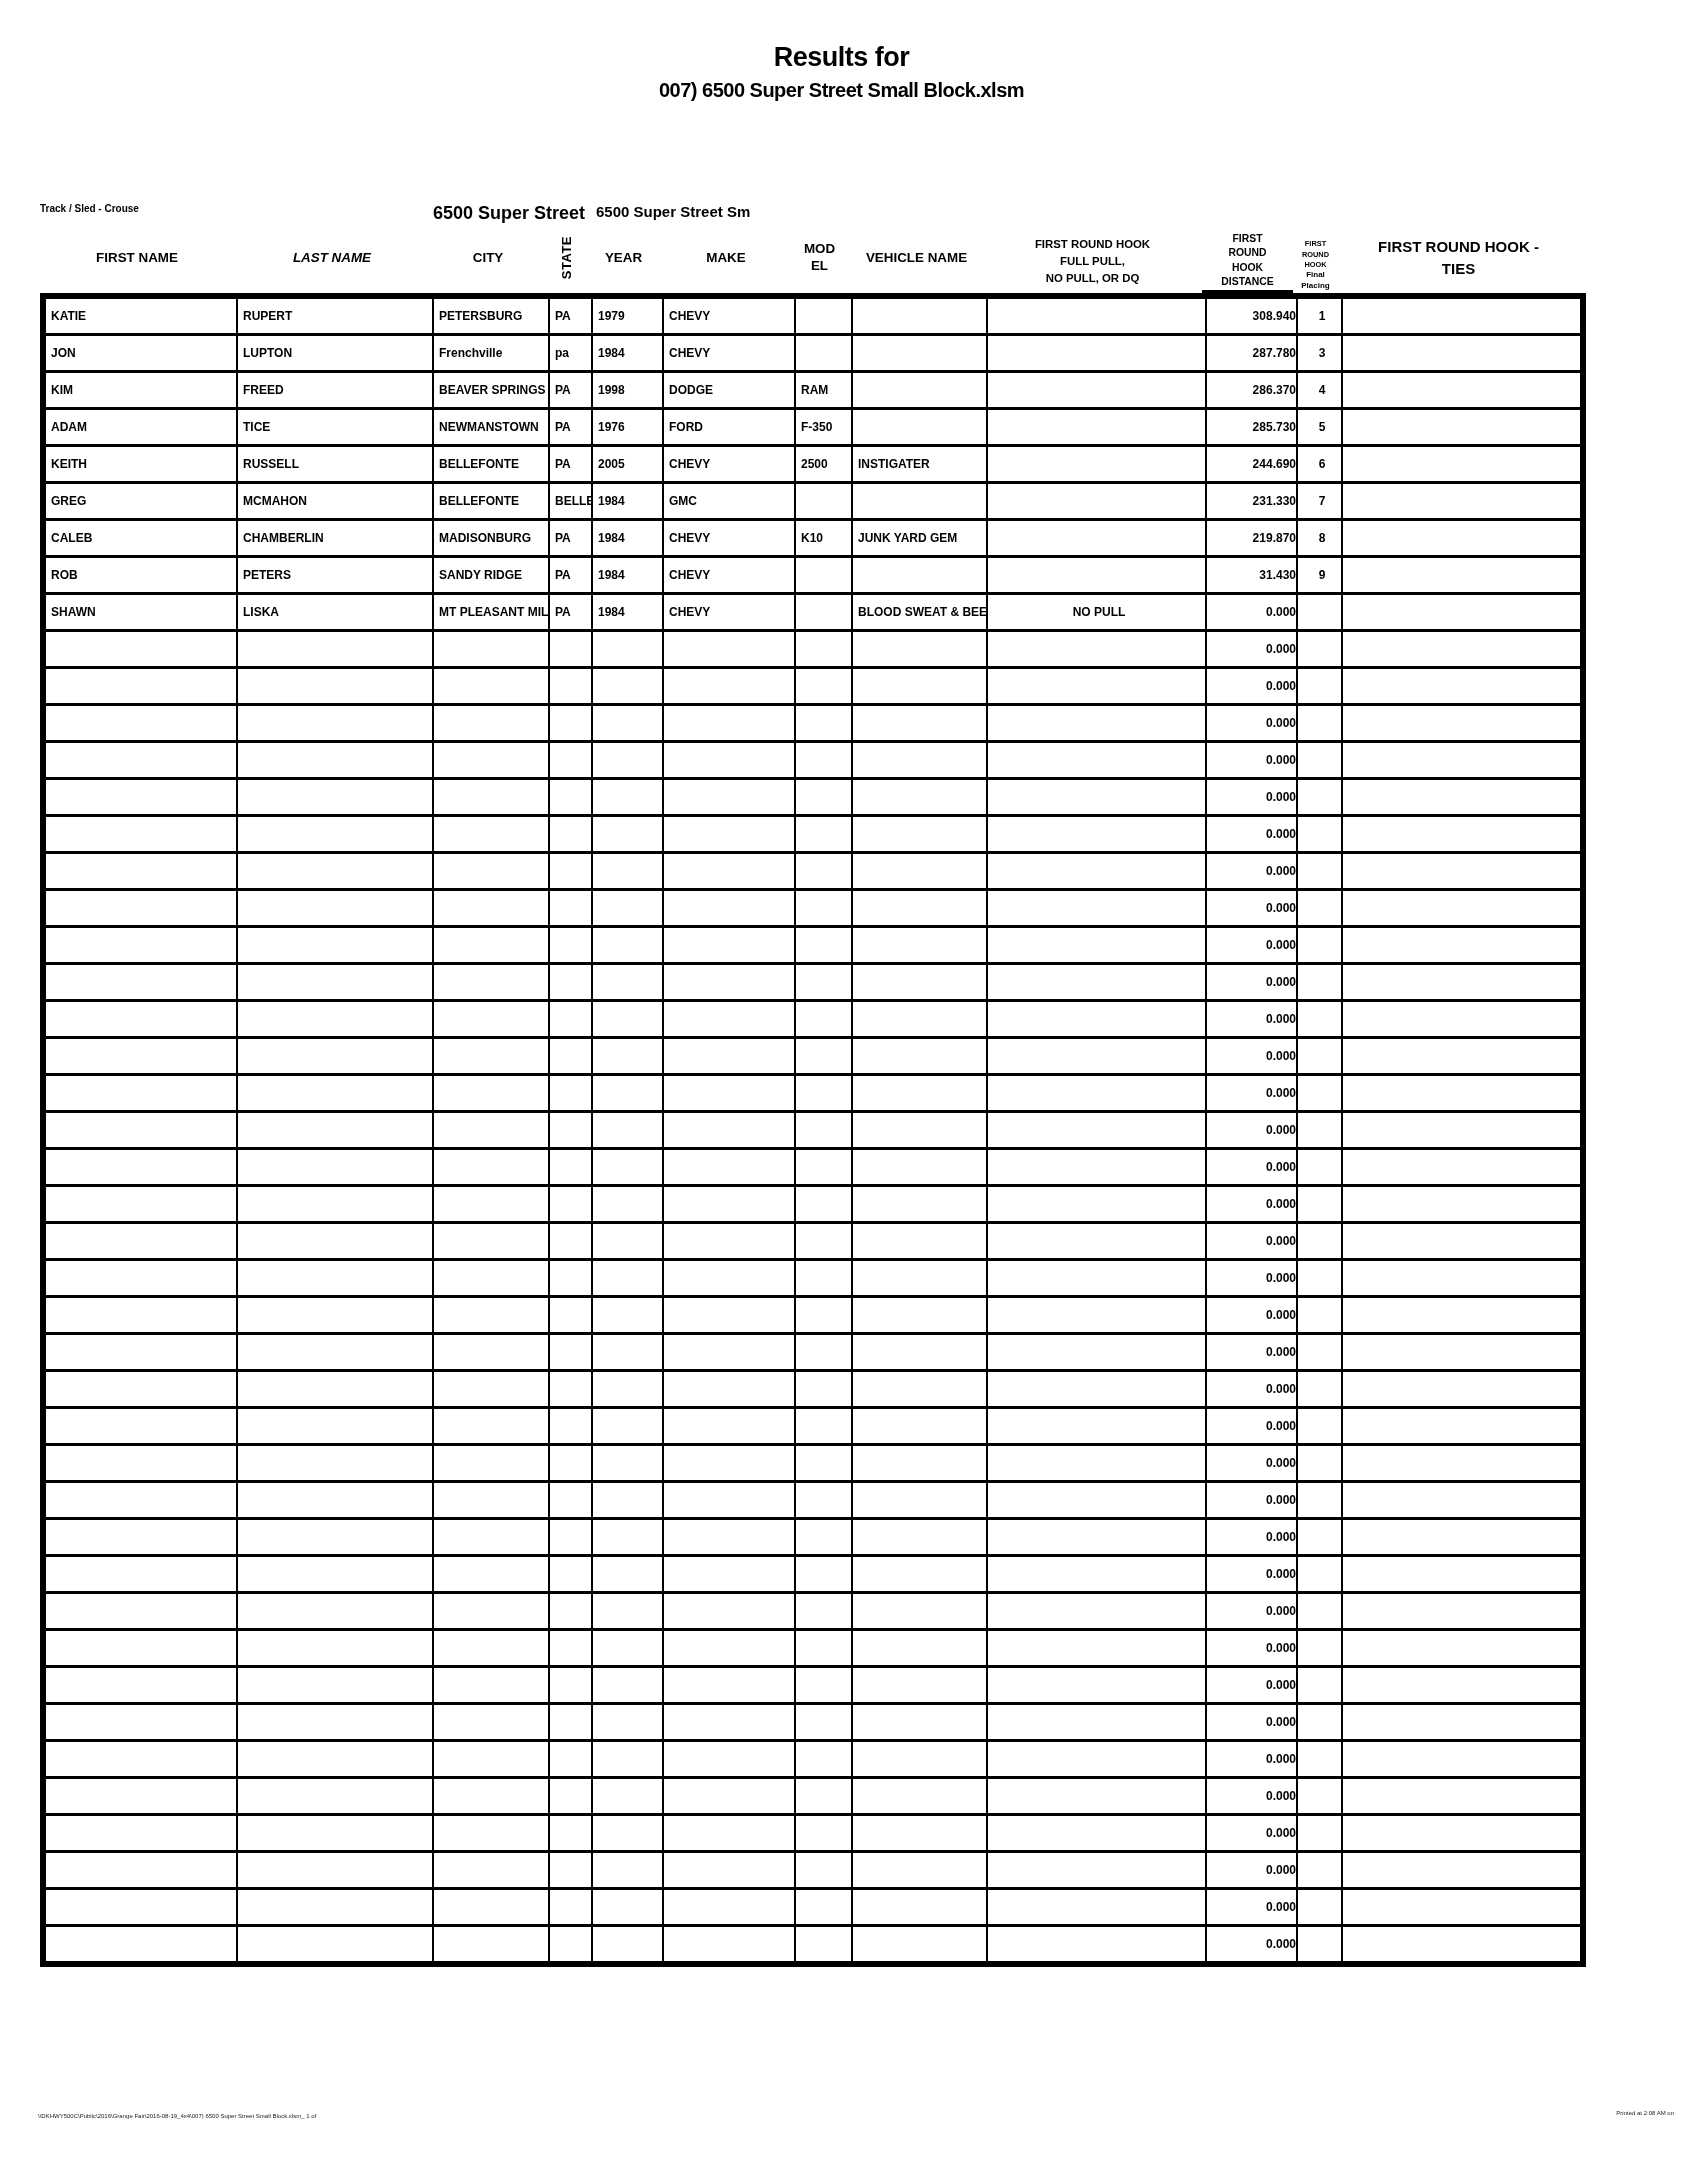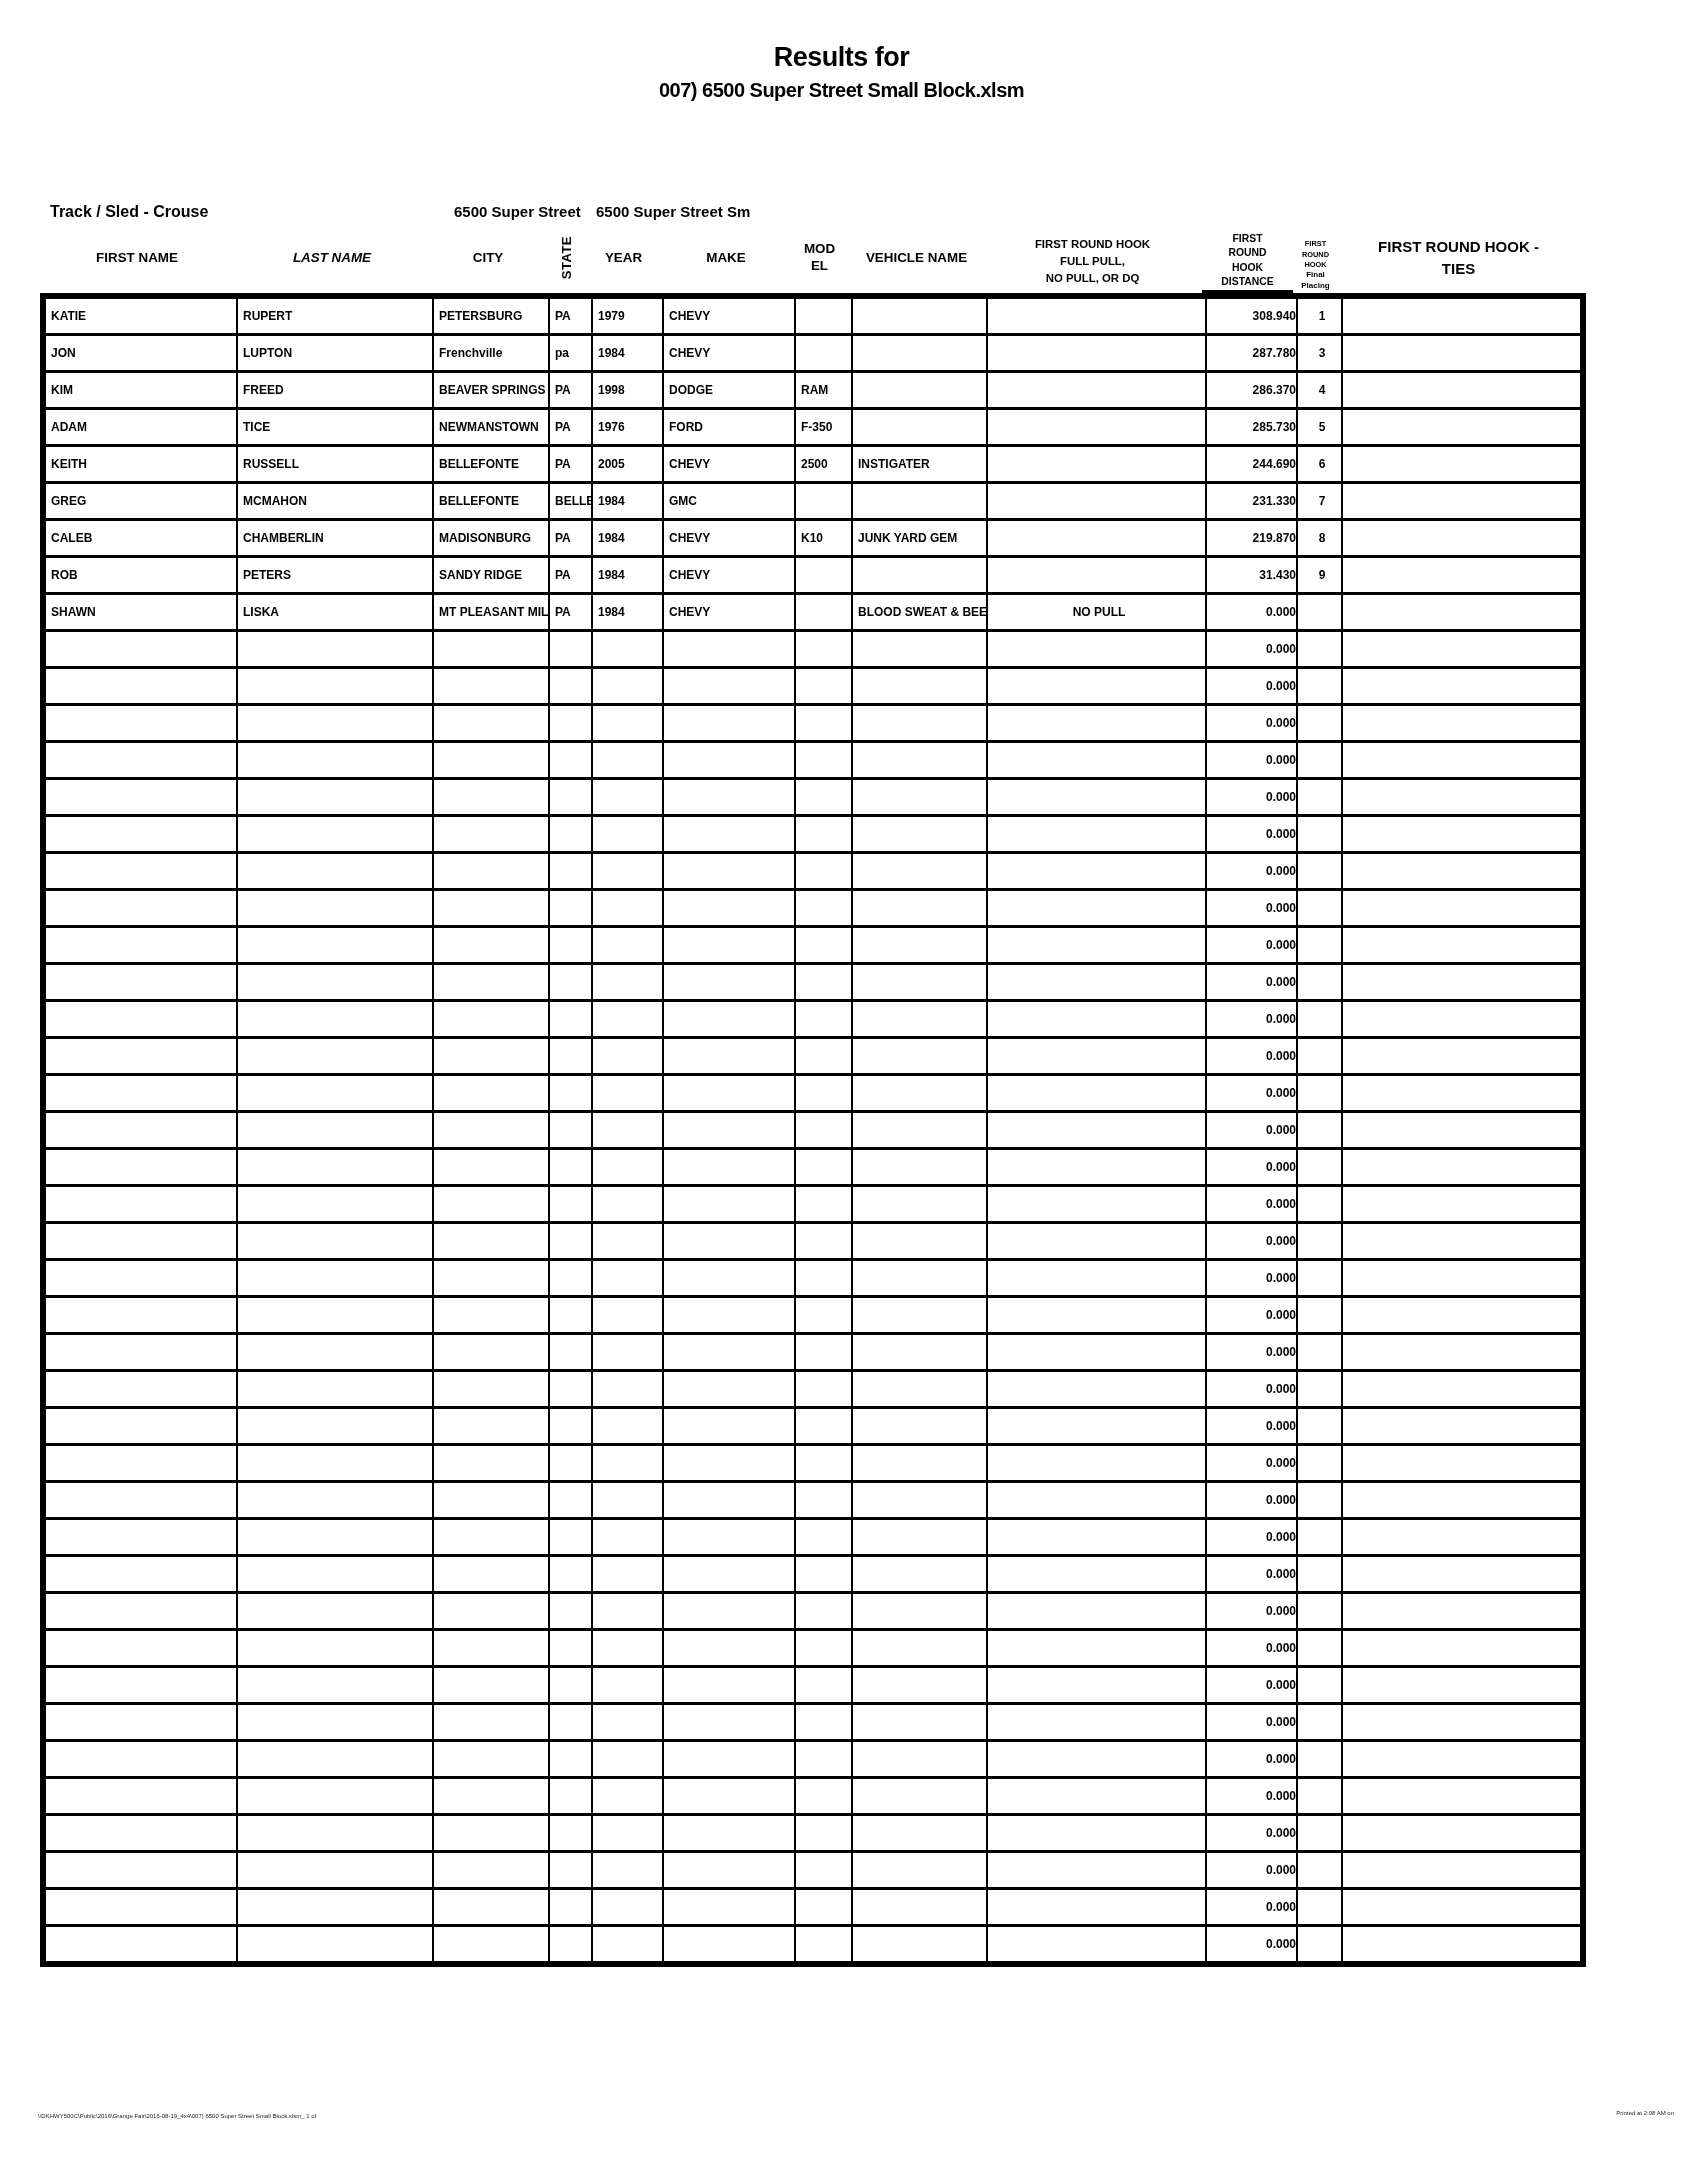--- a/index.html
+++ b/index.html
@@ -14,22 +14,22 @@
   .title1 {
     position: absolute; top: 42px; left: 0; width: 1683px;
     text-align: center; font-size: 27px; font-weight: bold;
     letter-spacing: -0.5px;
   }
   .title2 {
     position: absolute; top: 79px; left: 0; width: 1683px;
     text-align: center; font-size: 20px; font-weight: bold;
     letter-spacing: -0.5px;
   }
-  .meta-track { position: absolute; top: 203px; left: 50px; font-size: 16px; font-weight: bold; }
-  .meta-class { position: absolute; top: 203px; left: 454px; font-size: 15px; font-weight: bold; white-space: nowrap; }
+  .meta-track { position: absolute; top: 203px; left: 40px; font-size: 10px; font-weight: bold; }
+  .meta-class { position: absolute; top: 203px; left: 433px; font-size: 18px; font-weight: bold; white-space: nowrap; }
   .meta-class2 { position: absolute; top: 203px; left: 596px; font-size: 15px; font-weight: bold; white-space: nowrap; }
 
   
   .thead { position: absolute; top: 223px; left: 40px; width: 1538px; height: 70px; }
   .hlabel {
     position: absolute; top: 0; height: 100%;
     display: flex; align-items: center; justify-content: center;
     font-weight: bold; text-align: center; white-space: pre-line;
     font-size: 13.4px; line-height: 1.25;
   }

